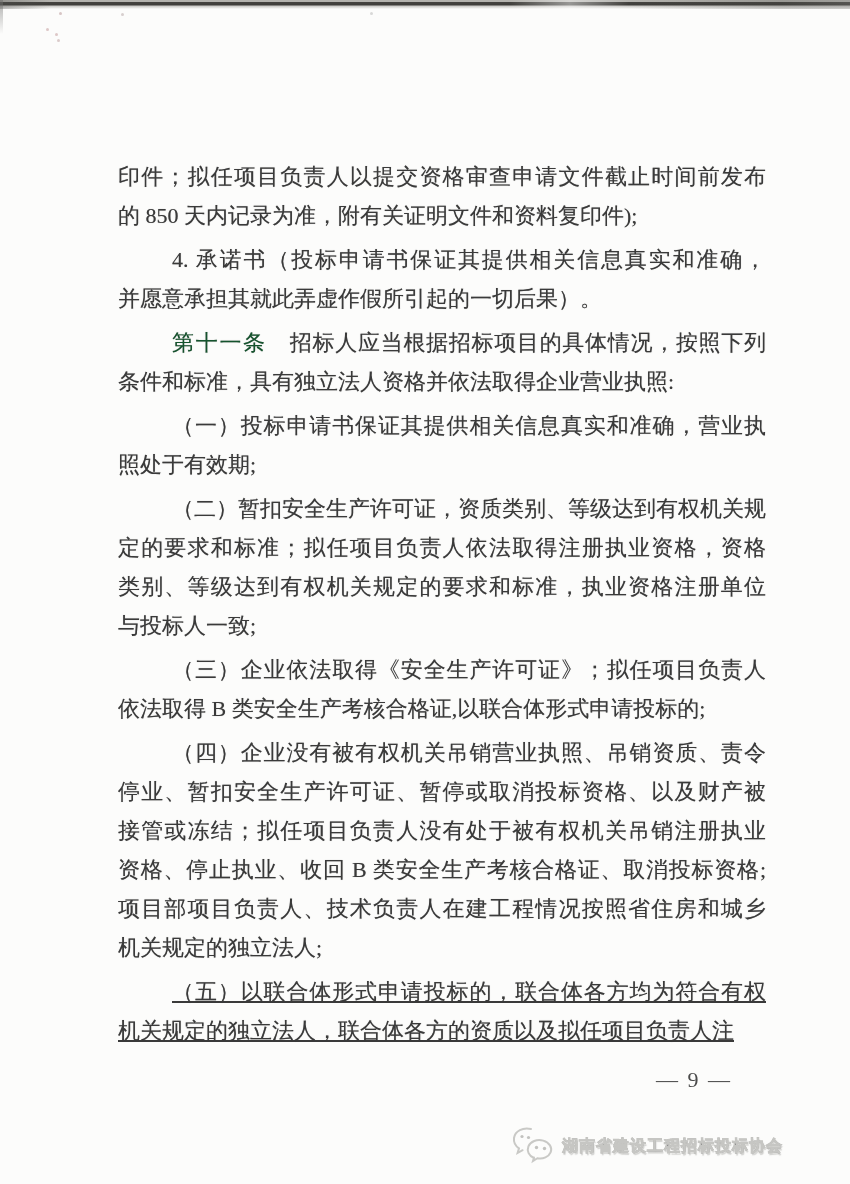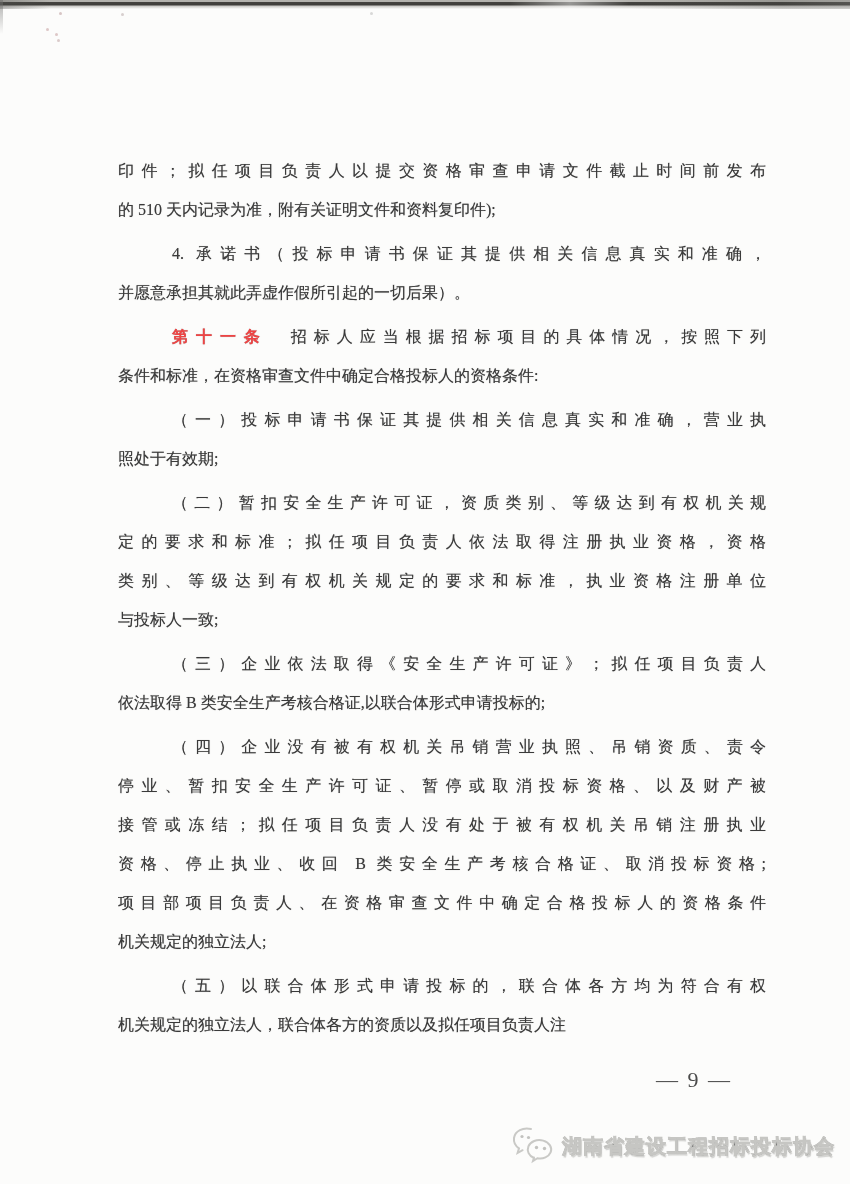--- a/index.html
+++ b/index.html
@@ -32,42 +32,42 @@
   .corner-shadow {
     position: absolute; left: 0; top: 0; width: 3px; height: 34px;
     background: linear-gradient(to bottom, rgba(110,110,108,.55), rgba(110,110,108,0));
   }
   
   .speck { position: absolute; border-radius: 50%; filter: blur(0.6px); }
   
   .doc-body {
     position: absolute;
     left: 118px;
-    top: 151px;
+    top: 157px;
     width: 648px;
     color: #3a3a3a;
-    font-size: 16px;
+    font-size: 22px;
     text-shadow: 0 0 0.7px rgba(58,58,58,0.55);
   }
   .para { margin: 0 0 5px 0; }
-  .para:last-child { margin-bottom: 6px; }
+  .para:last-child { margin-bottom: 6px; text-decoration: underline; }
   .line {
     line-height: 39px;
     height: 39px;
     overflow: hidden;
     text-align: justify;
     text-align-last: justify;
     white-space: nowrap;
   }
   .line.last { text-align-last: left; }
   .line.first-indent { text-indent: 54px; }
   .article-no {
     font-family: "Liberation Sans", "DejaVu Sans", sans-serif;
-    font-weight: 700;
-    color: #ef4444;
+    font-weight: 400;
+    color: #14532d;
     margin-right: 23px;
     letter-spacing: 1px;
   }
   
   .page-number {
     position: absolute;
     top: 1067px;
     right: 118px;
     font-size: 22px;
     color: #4b4b4b;
@@ -81,21 +81,21 @@
     top: 1124px;
     height: 44px;
     display: flex;
     align-items: center;
     gap: 6px;
   }
   .wm-icon { display: block; }
   .wm-text {
     font-family: Liberation Mono, monospace;
     font-weight: 700;
-    font-size: 20px;
+    font-size: 16px;
     letter-spacing: 1px;
     color: #737373;
     -webkit-text-stroke: 0.7px #c6c6c3;
     text-shadow: 1px 1.5px 1px rgba(175,175,172,0.55);
     white-space: nowrap;
   }
 </style>
 </head>
 <body>
 
@@ -107,50 +107,50 @@
   <div class="speck" style="left:59px;  top:12px; width:3px; height:3px; background:rgba(170,130,130,.45);"></div>
   <div class="speck" style="left:121px; top:13px; width:3px; height:3px; background:rgba(160,140,140,.40);"></div>
   <div class="speck" style="left:46px;  top:28px; width:3px; height:3px; background:rgba(185,135,135,.45);"></div>
   <div class="speck" style="left:55px;  top:33px; width:3px; height:3px; background:rgba(185,135,135,.45);"></div>
   <div class="speck" style="left:57px;  top:39px; width:3px; height:3px; background:rgba(170,130,130,.40);"></div>
   <div class="speck" style="left:370px; top:12px; width:3px; height:3px; background:rgba(150,150,150,.35);"></div>
 
   <div class="doc-body" id="doc-body">
       <div class="para">
         <div class="line">印件；拟任项目负责人以提交资格审查申请文件截止时间前发布</div>
-        <div class="line last">的 510 天内记录为准，附有关证明文件和资料复印件);</div>
+        <div class="line last">的 850 天内记录为准，附有关证明文件和资料复印件);</div>
       </div>
       <div class="para">
         <div class="line first-indent">4. 承诺书（投标申请书保证其提供相关信息真实和准确，</div>
         <div class="line last">并愿意承担其就此弄虚作假所引起的一切后果）。</div>
       </div>
       <div class="para">
         <div class="line first-indent"><span class="article-no">第十一条</span>招标人应当根据招标项目的具体情况，按照下列</div>
-        <div class="line last">条件和标准，在资格审查文件中确定合格投标人的资格条件:</div>
+        <div class="line last">条件和标准，具有独立法人资格并依法取得企业营业执照:</div>
       </div>
       <div class="para">
         <div class="line first-indent">（一）投标申请书保证其提供相关信息真实和准确，营业执</div>
         <div class="line last">照处于有效期;</div>
       </div>
       <div class="para">
         <div class="line first-indent">（二）暂扣安全生产许可证，资质类别、等级达到有权机关规</div>
         <div class="line">定的要求和标准；拟任项目负责人依法取得注册执业资格，资格</div>
         <div class="line">类别、等级达到有权机关规定的要求和标准，执业资格注册单位</div>
         <div class="line last">与投标人一致;</div>
       </div>
       <div class="para">
         <div class="line first-indent">（三）企业依法取得《安全生产许可证》；拟任项目负责人</div>
         <div class="line last">依法取得 B 类安全生产考核合格证,以联合体形式申请投标的;</div>
       </div>
       <div class="para">
         <div class="line first-indent">（四）企业没有被有权机关吊销营业执照、吊销资质、责令</div>
         <div class="line">停业、暂扣安全生产许可证、暂停或取消投标资格、以及财产被</div>
         <div class="line">接管或冻结；拟任项目负责人没有处于被有权机关吊销注册执业</div>
         <div class="line">资格、停止执业、收回 B 类安全生产考核合格证、取消投标资格;</div>
-        <div class="line">项目部项目负责人、在资格审查文件中确定合格投标人的资格条件</div>
+        <div class="line">项目部项目负责人、技术负责人在建工程情况按照省住房和城乡</div>
         <div class="line last">机关规定的独立法人;</div>
       </div>
       <div class="para">
         <div class="line first-indent">（五）以联合体形式申请投标的，联合体各方均为符合有权</div>
         <div class="line last">机关规定的独立法人，联合体各方的资质以及拟任项目负责人注</div>
       </div>
     </div>
 
   <div class="page-number">— 9 —</div>
 

